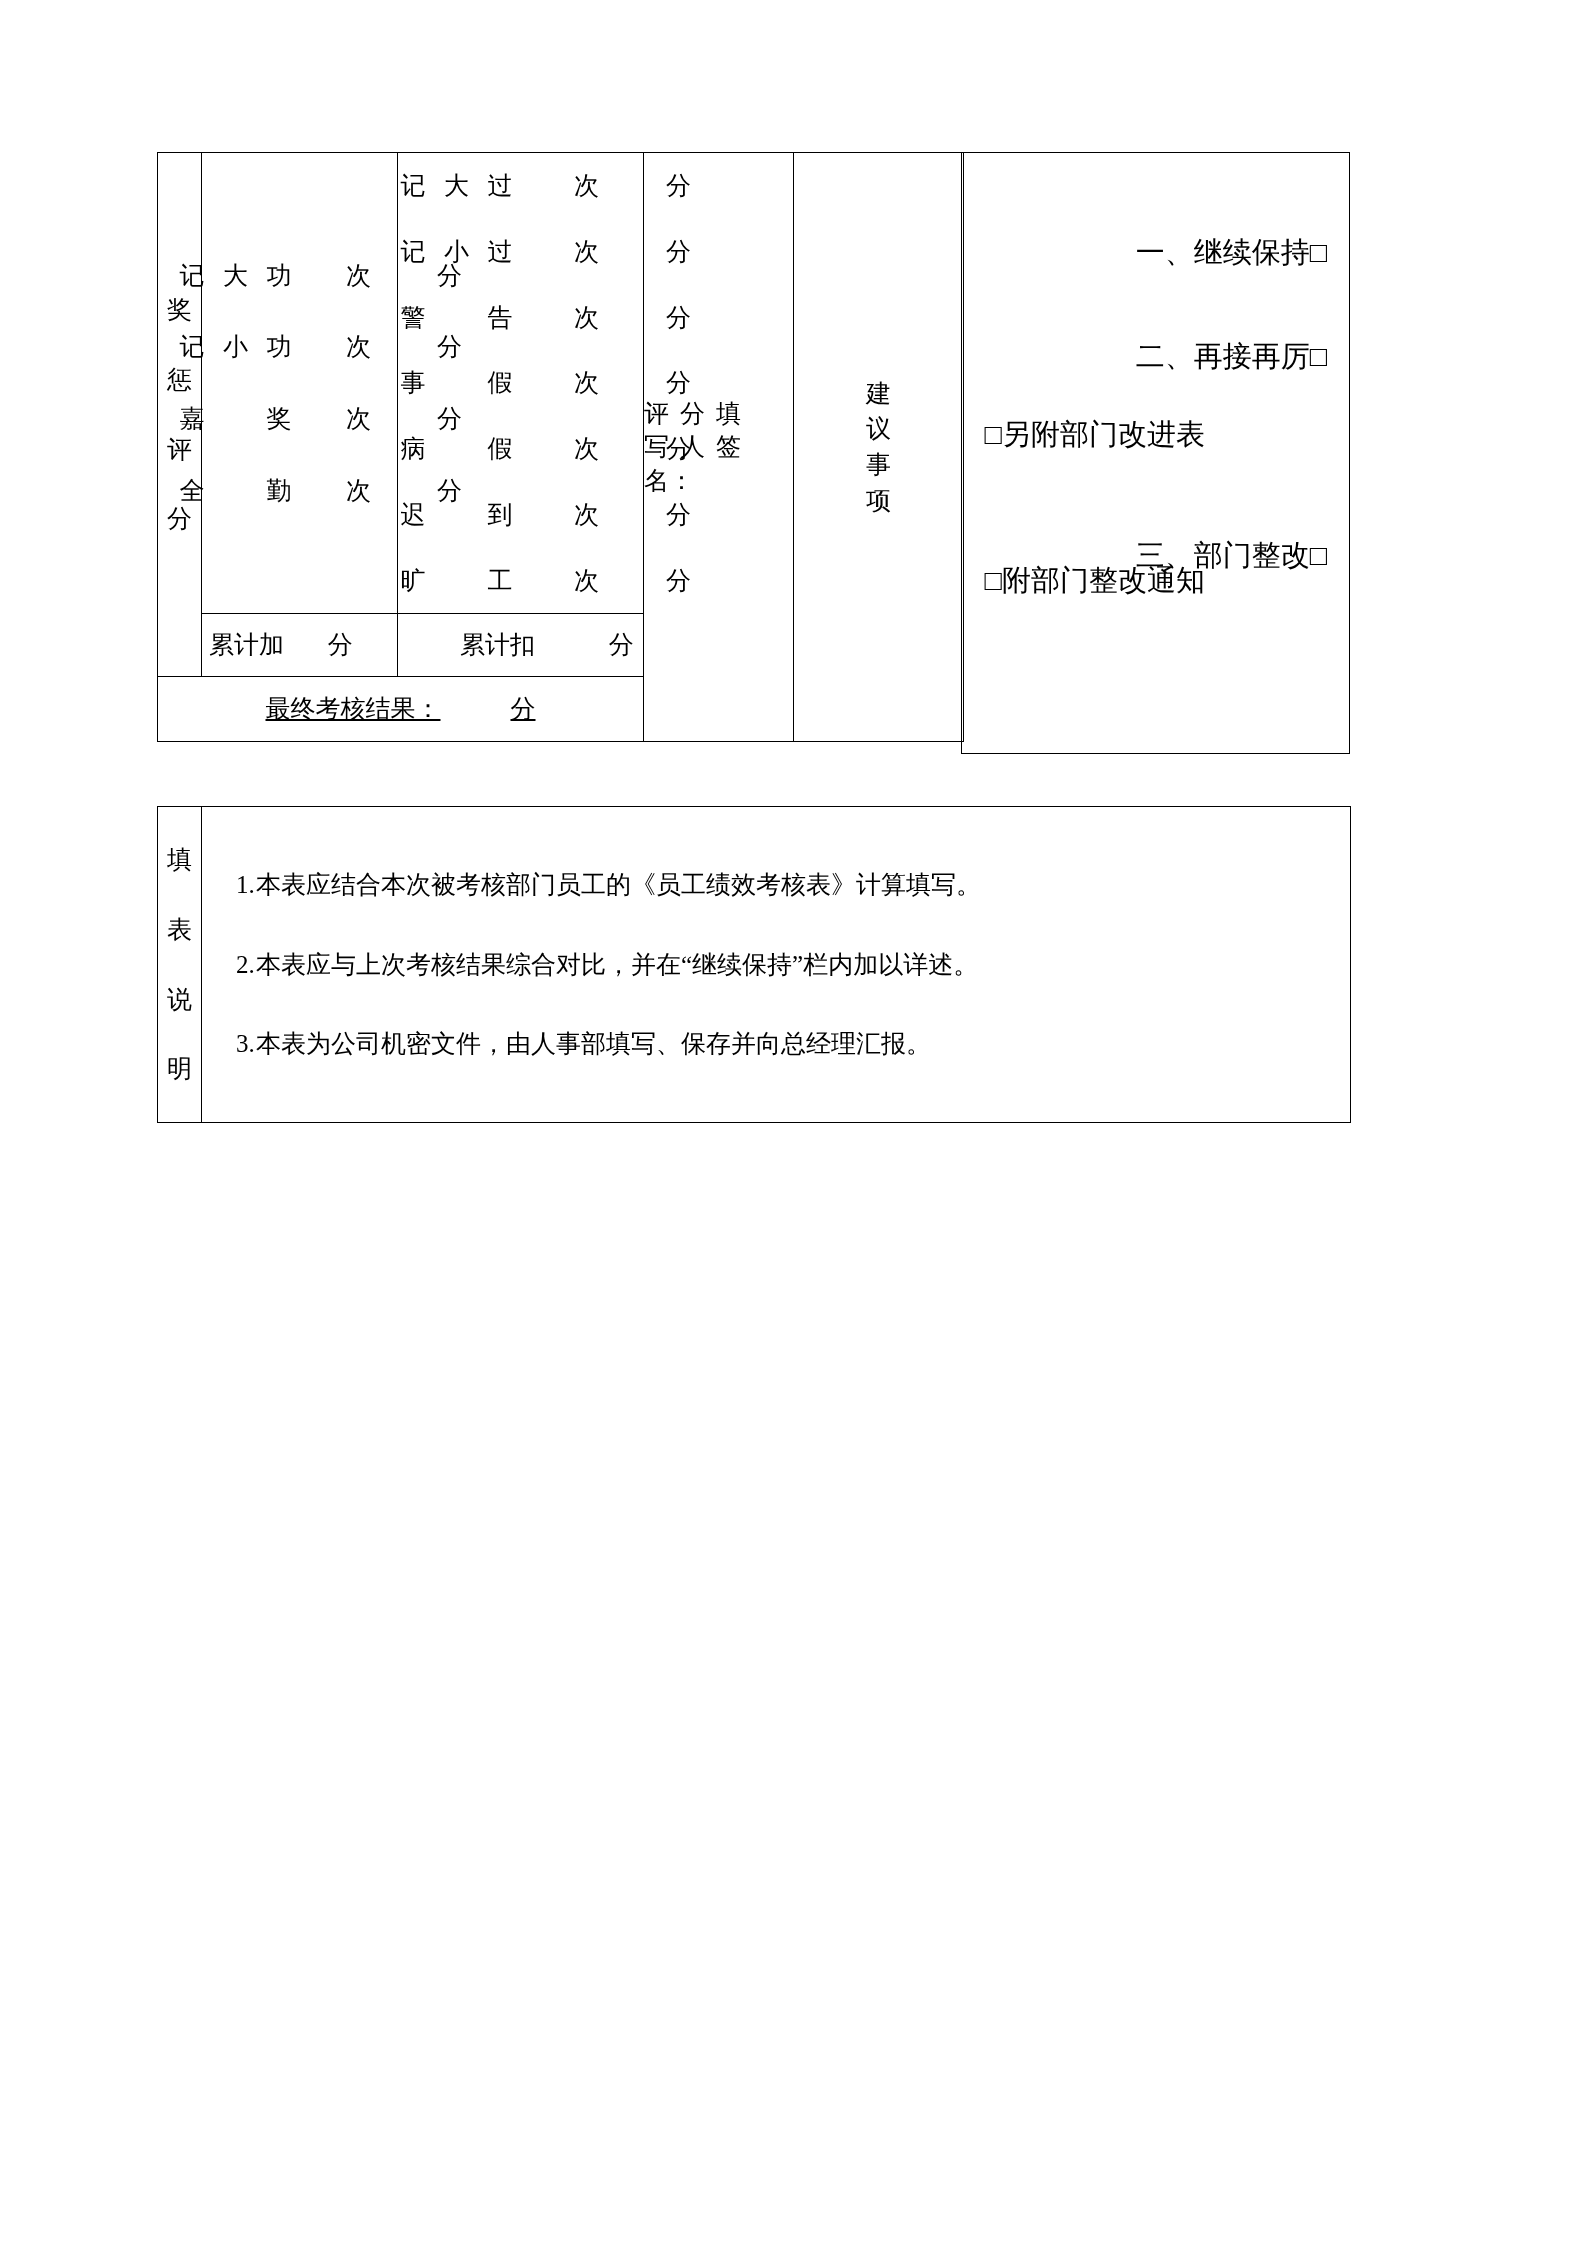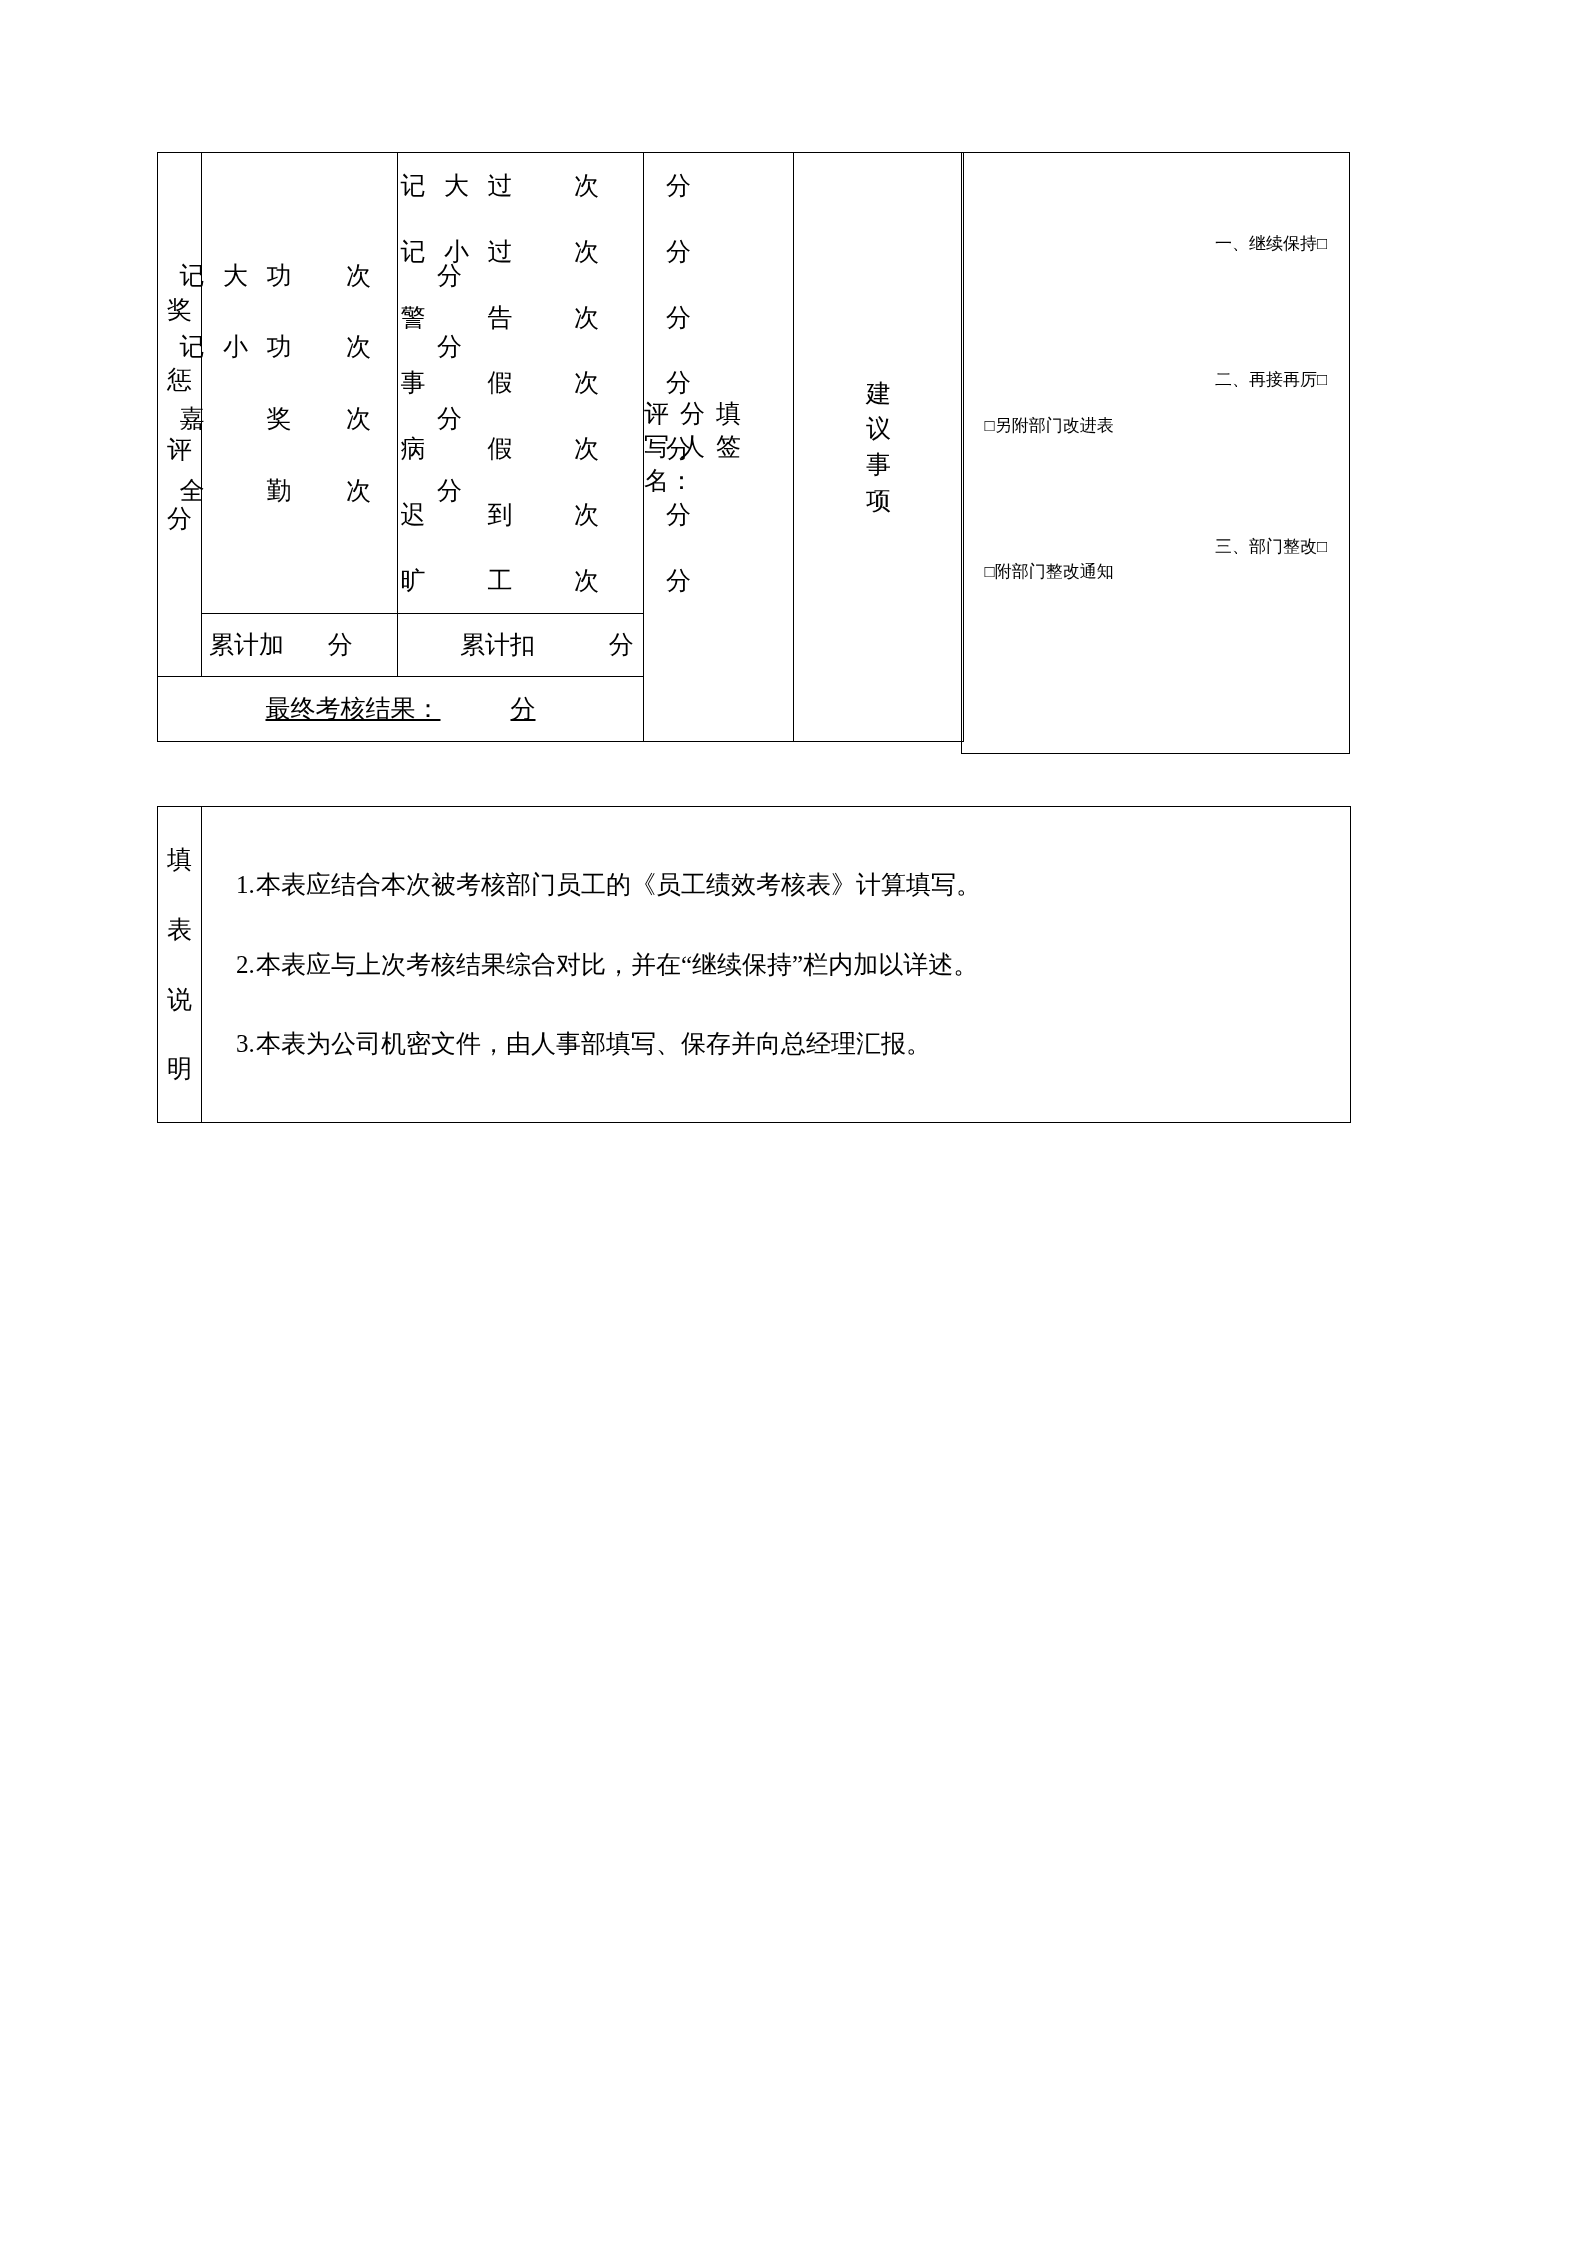--- a/index.html
+++ b/index.html
@@ -106,21 +106,21 @@
 
   .final-cell {
     text-align: center;
     font-size: 25px;
   }
   .final-cell .fgap { display: inline-block; width: 70px; }
 
   
   .suggest {
     position: relative;
-    font-size: 17px;
+    font-size: 29px;
     height: 100%;
   }
   .suggest .s-line {
     position: absolute;
     right: 22px;
     white-space: nowrap;
   }
   .suggest .s-line.left {
     right: auto;
     left: 22px;
@@ -273,21 +273,21 @@
       </tr>
     </tbody>
   </table>
 
   <table class="form" style="left:961.4px; top:152px; width:389px;">
     <tbody>
       <tr>
         <td style="height:600px; position:relative;">
           <div class="suggest">
             <div class="s-line" style="top:80px;">一、继续保持□</div>
-            <div class="s-line" style="top:216px;">二、再接再厉□</div>
+            <div class="s-line" style="top:184px;">二、再接再厉□</div>
             <div class="s-line left" style="top:262px;">□另附部门改进表</div>
             <div class="s-line" style="top:375px;margin-top:8px;">三、部门整改□</div>
             <div class="s-line left" style="top:408px;">□附部门整改通知</div>
           </div>
         </td>
       </tr>
     </tbody>
   </table>
 
 

